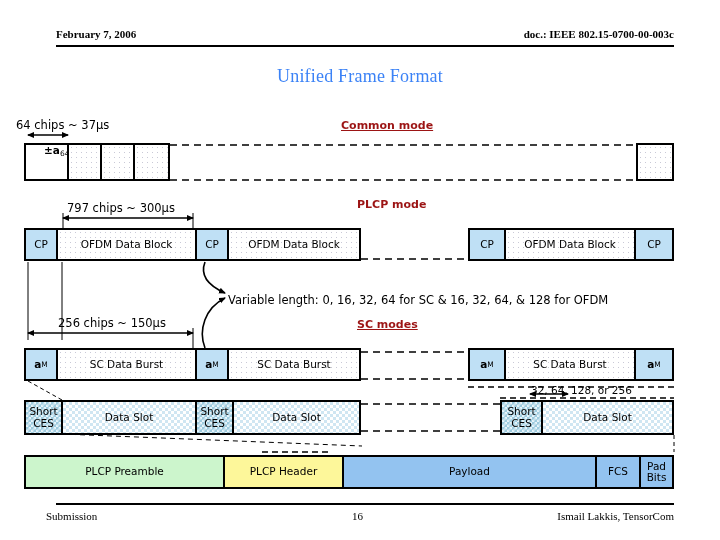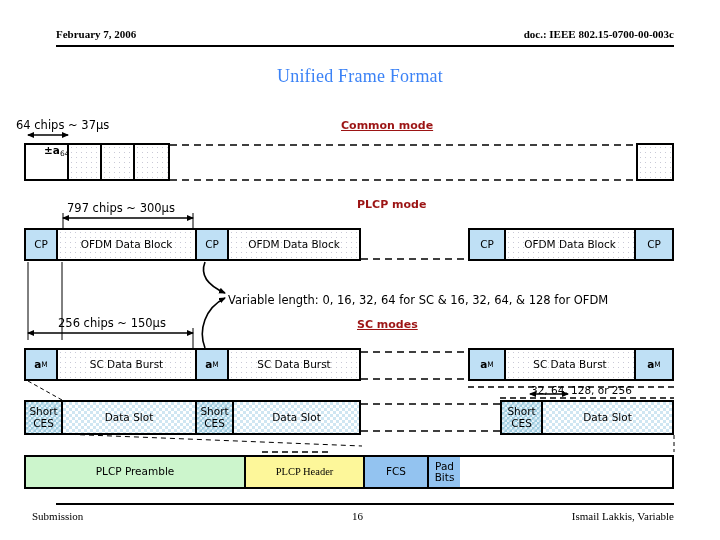--- a/index.html
+++ b/index.html
@@ -18,21 +18,21 @@
             border-top:2px solid #000;}
 
   #title{left:0;top:66px;width:720px;text-align:center;
          font-family:"Liberation Serif","DejaVu Serif",serif;
          font-size:18px;color:#3b82f6;letter-spacing:.2px;}
 
   
   #ftr-rule{left:56px;top:503px;width:618px;height:0;border-top:2px solid #000;}
   #ftr span{position:absolute;font-family:"Liberation Serif","DejaVu Serif",serif;
             font-size:11px;color:#000;white-space:nowrap;}
-  #ftr-left{left:32px;top:510px;}
+  #ftr-left{left:46px;top:510px;}
   #ftr-center{left:352px;top:510px;}
   #ftr-right{right:46px;top:510px;}
 
   
   .modelab{font-size:11px;font-weight:bold;color:#9c1414;white-space:nowrap;}
 
   
   .meas{font-size:11.5px;color:#000;white-space:nowrap;}
 
   
@@ -61,21 +61,21 @@
   }
   .f-check-dark{
     background-color:#9fccdf;
     background-image:
       linear-gradient(45deg,#e8f4fa 25%,transparent 25%,transparent 75%,#e8f4fa 75%),
       linear-gradient(45deg,#e8f4fa 25%,transparent 25%,transparent 75%,#e8f4fa 75%);
     background-size:5px 5px;
     background-position:0 0,2.5px 2.5px;
   }
   .f-green{background:#ccf5cc;}
-  .f-yellow{background:#fdf79a;font-family:Liberation Serif, serif;}
+  .f-yellow{background:#fdf79a;}
   .f-payload{background:#93c3f0;}
   .f-white{background:#ffffff;}
 
   .sub{font-size:7.5px;vertical-align:-2px;}
   .bold-i{font-weight:bold;}
 
   #svgover{position:absolute;left:0;top:0;width:720px;height:540px;
            pointer-events:none;}
 </style>
 </head>
@@ -172,34 +172,35 @@
 
 <div class="bar" style="left:500px;top:400px;width:174px;height:35px;">
   <div class="cell f-check-dark" style="width:41px;flex-direction:column;justify-content:center;">
     <span>Short</span>
     <span>CES</span>
   </div>
   <div class="cell f-check" style="flex:1;">Data Slot</div>
 </div>
 
 <div class="bar" style="left:24px;top:455px;width:650px;height:34px;">
-  <div class="cell f-green" style="width:220px;">PLCP Preamble</div>
+  <div class="cell f-green" style="width:199px;">PLCP Preamble</div>
   <div class="cell f-yellow" style="width:119px;">PLCP Header</div>
-  <div class="cell f-payload" style="width:64px;">FCS</div>
+  <div class="cell f-payload" style="flex:1;">Payload</div>
+  <div class="cell f-payload" style="width:44px;">FCS</div>
   <div class="cell f-payload" style="width:31px;flex-direction:column;justify-content:center;">
     <span>Pad</span>
     <span>Bits</span>
   </div>
 </div>
 
 <div id="ftr-rule" class="abs"></div>
 <div id="ftr" class="abs" style="left:0;top:0;width:720px;height:540px;">
   <span id="ftr-left">Submission</span>
   <span id="ftr-center">16</span>
-  <span id="ftr-right">Ismail Lakkis, Variable</span>
+  <span id="ftr-right">Ismail Lakkis, TensorCom</span>
 </div>
 
 <svg id="svgover" viewBox="0 0 720 540">
   <defs>
     <marker id="ah" markerWidth="7" markerHeight="7" refX="6" refY="3" orient="auto" markerUnits="userSpaceOnUse">
       <path d="M0,0 L7,3 L0,6 z" fill="#000"></path>
     </marker>
     <marker id="ah2" markerWidth="7" markerHeight="7" refX="1" refY="3" orient="auto" markerUnits="userSpaceOnUse">
       <path d="M7,0 L0,3 L7,6 z" fill="#000"></path>
     </marker>

